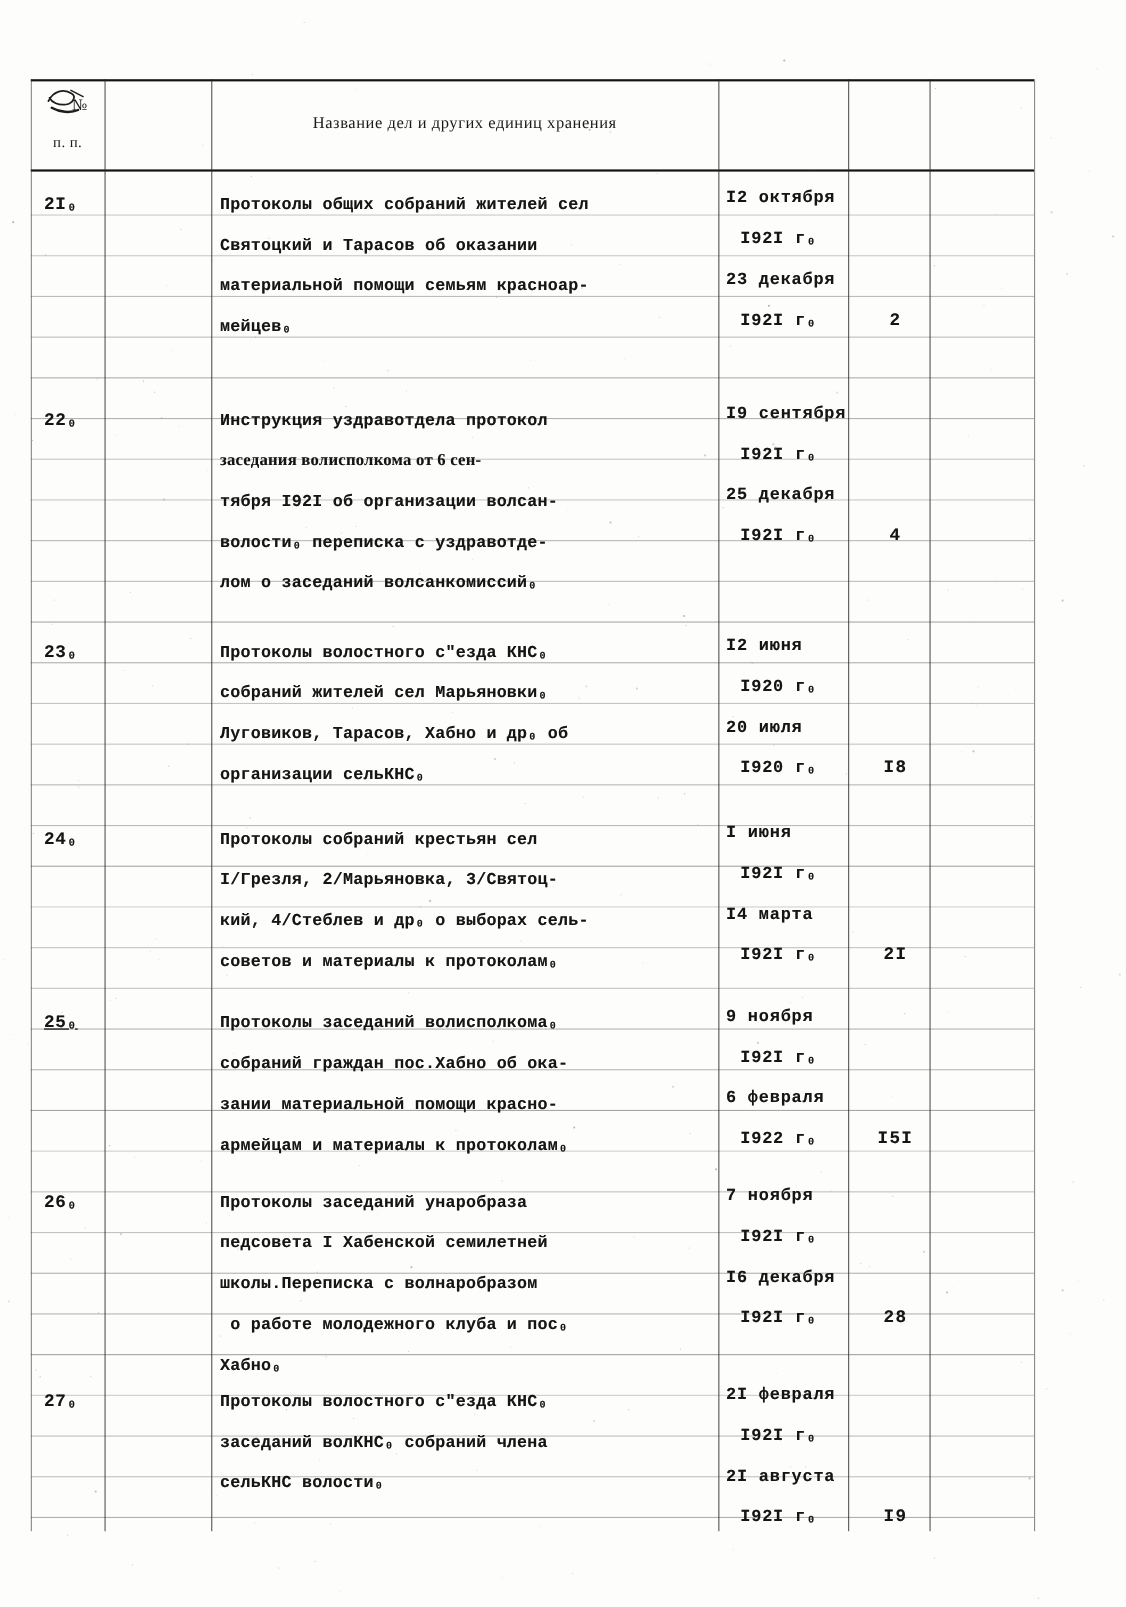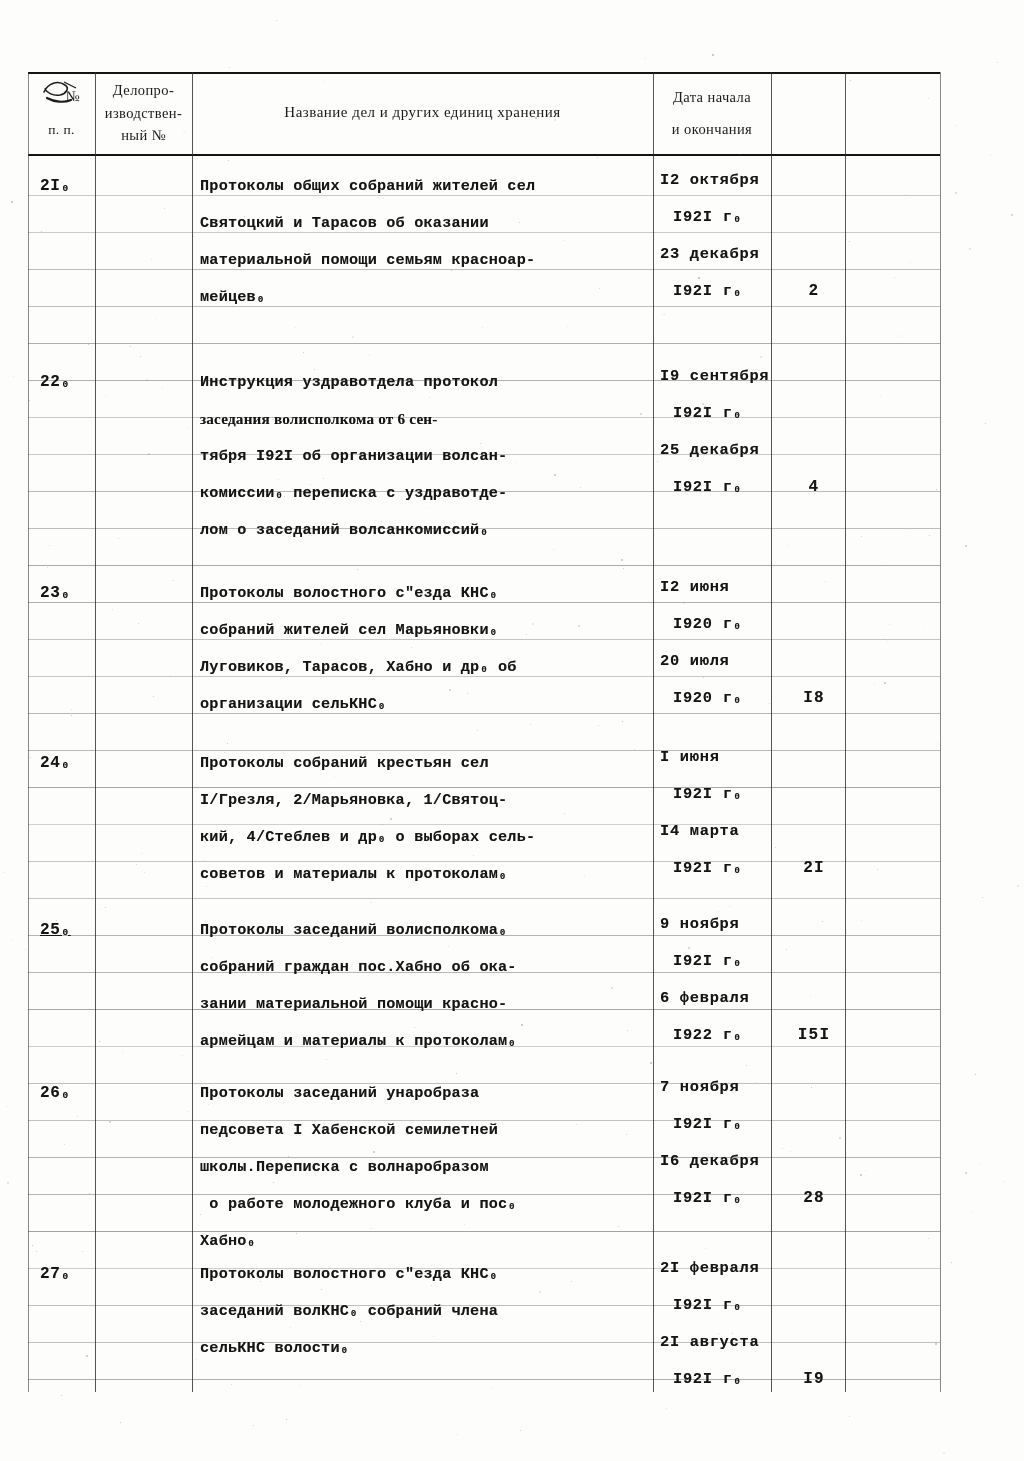--- a/index.html
+++ b/index.html
@@ -96,34 +96,25 @@
     <div class="hcell" style="left:0;top:0;width:67px;height:82px;">
       <svg id="numscribble" viewBox="0 0 62 34">
         <path d="M6 16 C10 7,20 4,27 9 C32 12,28 18,22 19 C15 20,9 17,7 13" fill="none" stroke="#1d1d1d" stroke-width="1.6" stroke-linecap="round"></path>
         <path d="M9 22 C16 26,26 27,33 24" fill="none" stroke="#1d1d1d" stroke-width="2.2" stroke-linecap="round"></path>
         <path d="M26 6 L38 12" fill="none" stroke="#1d1d1d" stroke-width="1.3"></path>
       </svg>
       <span style="margin-left:22px;margin-bottom:12px;">№</span>
       <span style="font-size:13.5px;">п. п.</span>
     </div>
 
-    <div class="hcell" style="left:67px;top:0;width:97px;height:82px;">
-      <span>Делопро-</span>
-      <span>изводствен-</span>
-      <span>ный №</span>
-    </div>
 
     <div class="hcell" style="left:164px;top:0;width:461px;height:82px;">
       <span style="font-size:15px;letter-spacing:.5px;">Название дел и других единиц хранения</span>
     </div>
 
-    <div class="hcell" style="left:625px;top:0;width:118px;height:82px;">
-      <span>Дата начала</span>
-      <span style="margin-top:9px;">и  окончания</span>
-    </div>
 
 
   </div>
 
   <div id="rules">
       <div class="thick" style="top: 0px;"></div>
       <div class="thick" style="top: 82px;"></div>
       <div class="hrule" style="top: 123px; opacity: 0.3;"></div>
       <div class="hrule seg" style="top: 160px; opacity: 0.34;"></div>
       <div class="hrule" style="top: 197px; opacity: 0.39;"></div>
@@ -178,21 +169,21 @@
       <div class="typed date" style="left: 645px; top: 136px;">I92I г₀</div>
       <div class="typed date" style="left: 632px; top: 173px;">23 декабря</div>
       <div class="typed date" style="left: 645px; top: 210px;">I92I г₀</div>
       <div class="typed cnt" style="left: 760px; width: 52px; text-align: center; top: 210px;">2</div>
       <div class="typed" style="left: 828px; top: 105px;"></div>
       <div class="typed idx" style="left: 12px; top: 301.1px;">22₀</div>
       <div class="typed" style="left: 80px; top: 301.1px;"></div>
       <div class="typed" style="left: 172px; top: 301.1px;">Инструкция уздравотдела протокол</div>
       <div class="typed" style="left: 172px; top: 338.1px; font-family: Liberation Serif, serif;">заседания волисполкома от 6 сен-</div>
       <div class="typed" style="left: 172px; top: 375.1px;">тября I92I об организации волсан-</div>
-      <div class="typed" style="left: 172px; top: 412.1px;">комиссии₀ переписка с уздравотде-</div>
+      <div class="typed" style="left: 172px; top: 412.1px;">волости₀ переписка с уздравотде-</div>
       <div class="typed" style="left: 172px; top: 449.1px;">лом о заседаний волсанкомиссий₀</div>
       <div class="typed date" style="left: 632px; top: 295.1px;">I9 сентября</div>
       <div class="typed date" style="left: 645px; top: 332.1px;">I92I г₀</div>
       <div class="typed date" style="left: 632px; top: 369.1px;">25 декабря</div>
       <div class="typed date" style="left: 645px; top: 406.1px;">I92I г₀</div>
       <div class="typed cnt" style="left: 760px; width: 52px; text-align: center; top: 406.1px;">4</div>
       <div class="typed" style="left: 828px; top: 301.1px;"></div>
       <div class="typed idx" style="left: 12px; top: 512px;">23₀</div>
       <div class="typed" style="left: 80px; top: 512px;"></div>
       <div class="typed" style="left: 172px; top: 512px;">Протоколы волостного с"езда КНС₀</div>
@@ -201,21 +192,21 @@
       <div class="typed" style="left: 172px; top: 623px;">организации сельКНС₀</div>
       <div class="typed date" style="left: 632px; top: 506px;">I2 июня</div>
       <div class="typed date" style="left: 645px; top: 543px;">I920 г₀</div>
       <div class="typed date" style="left: 632px; top: 580px;">20 июля</div>
       <div class="typed date" style="left: 645px; top: 617px;">I920 г₀</div>
       <div class="typed cnt" style="left: 760px; width: 52px; text-align: center; top: 617px;">I8</div>
       <div class="typed" style="left: 828px; top: 512px;"></div>
       <div class="typed idx" style="left: 12px; top: 682.2px;">24₀</div>
       <div class="typed" style="left: 80px; top: 682.2px;"></div>
       <div class="typed" style="left: 172px; top: 682.2px;">Протоколы собраний крестьян сел</div>
-      <div class="typed" style="left: 172px; top: 719.2px;">I/Грезля, 2/Марьяновка, 1/Святоц-</div>
+      <div class="typed" style="left: 172px; top: 719.2px;">I/Грезля, 2/Марьяновка, 3/Святоц-</div>
       <div class="typed" style="left: 172px; top: 756.2px; text-align: center;">кий, 4/Стеблев и др₀ о выборах сель-</div>
       <div class="typed" style="left: 172px; top: 793.2px;">советов и материалы к протоколам₀</div>
       <div class="typed date" style="left: 632px; top: 676.2px;">I июня</div>
       <div class="typed date" style="left: 645px; top: 713.2px;">I92I г₀</div>
       <div class="typed date" style="left: 632px; top: 750.2px;">I4 марта</div>
       <div class="typed date" style="left: 645px; top: 787.2px;">I92I г₀</div>
       <div class="typed cnt" style="left: 760px; width: 52px; text-align: center; top: 787.2px;">2I</div>
       <div class="typed" style="left: 828px; top: 682.2px;"></div>
       <div class="typed idx" style="left: 12px; top: 848.7px; text-decoration: underline;">25₀</div>
       <div class="typed" style="left: 80px; top: 848.7px;"></div>

